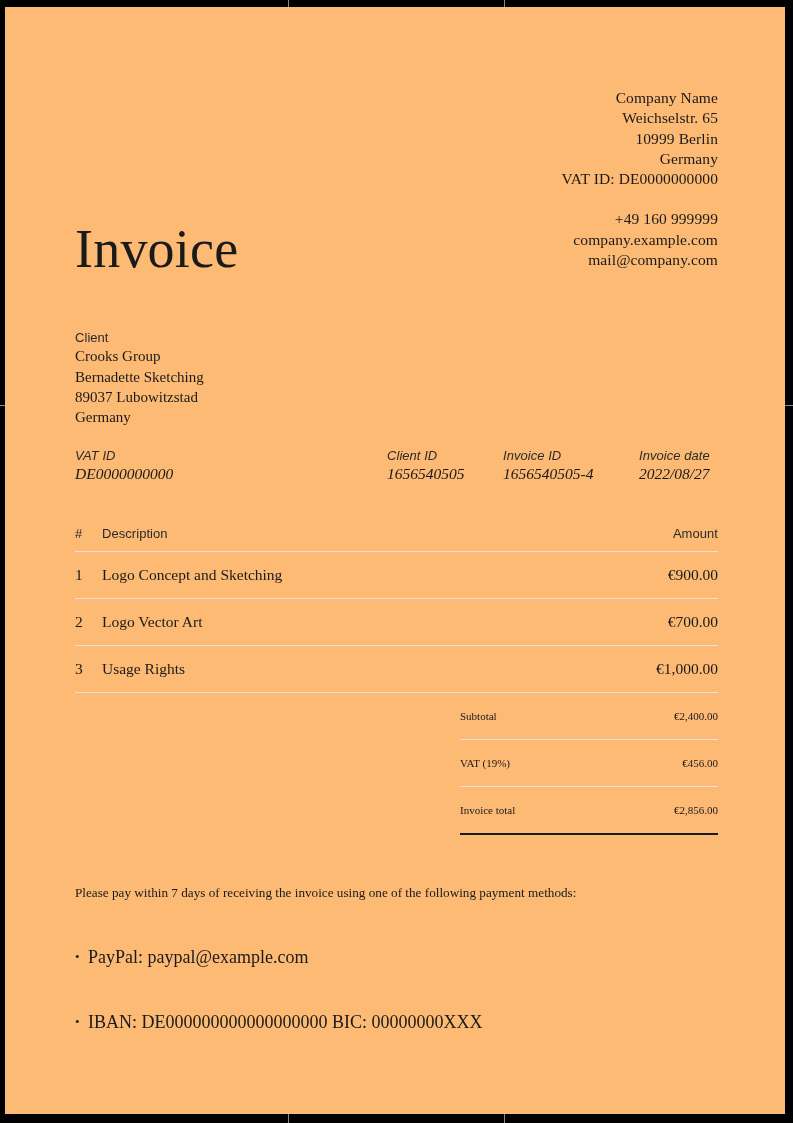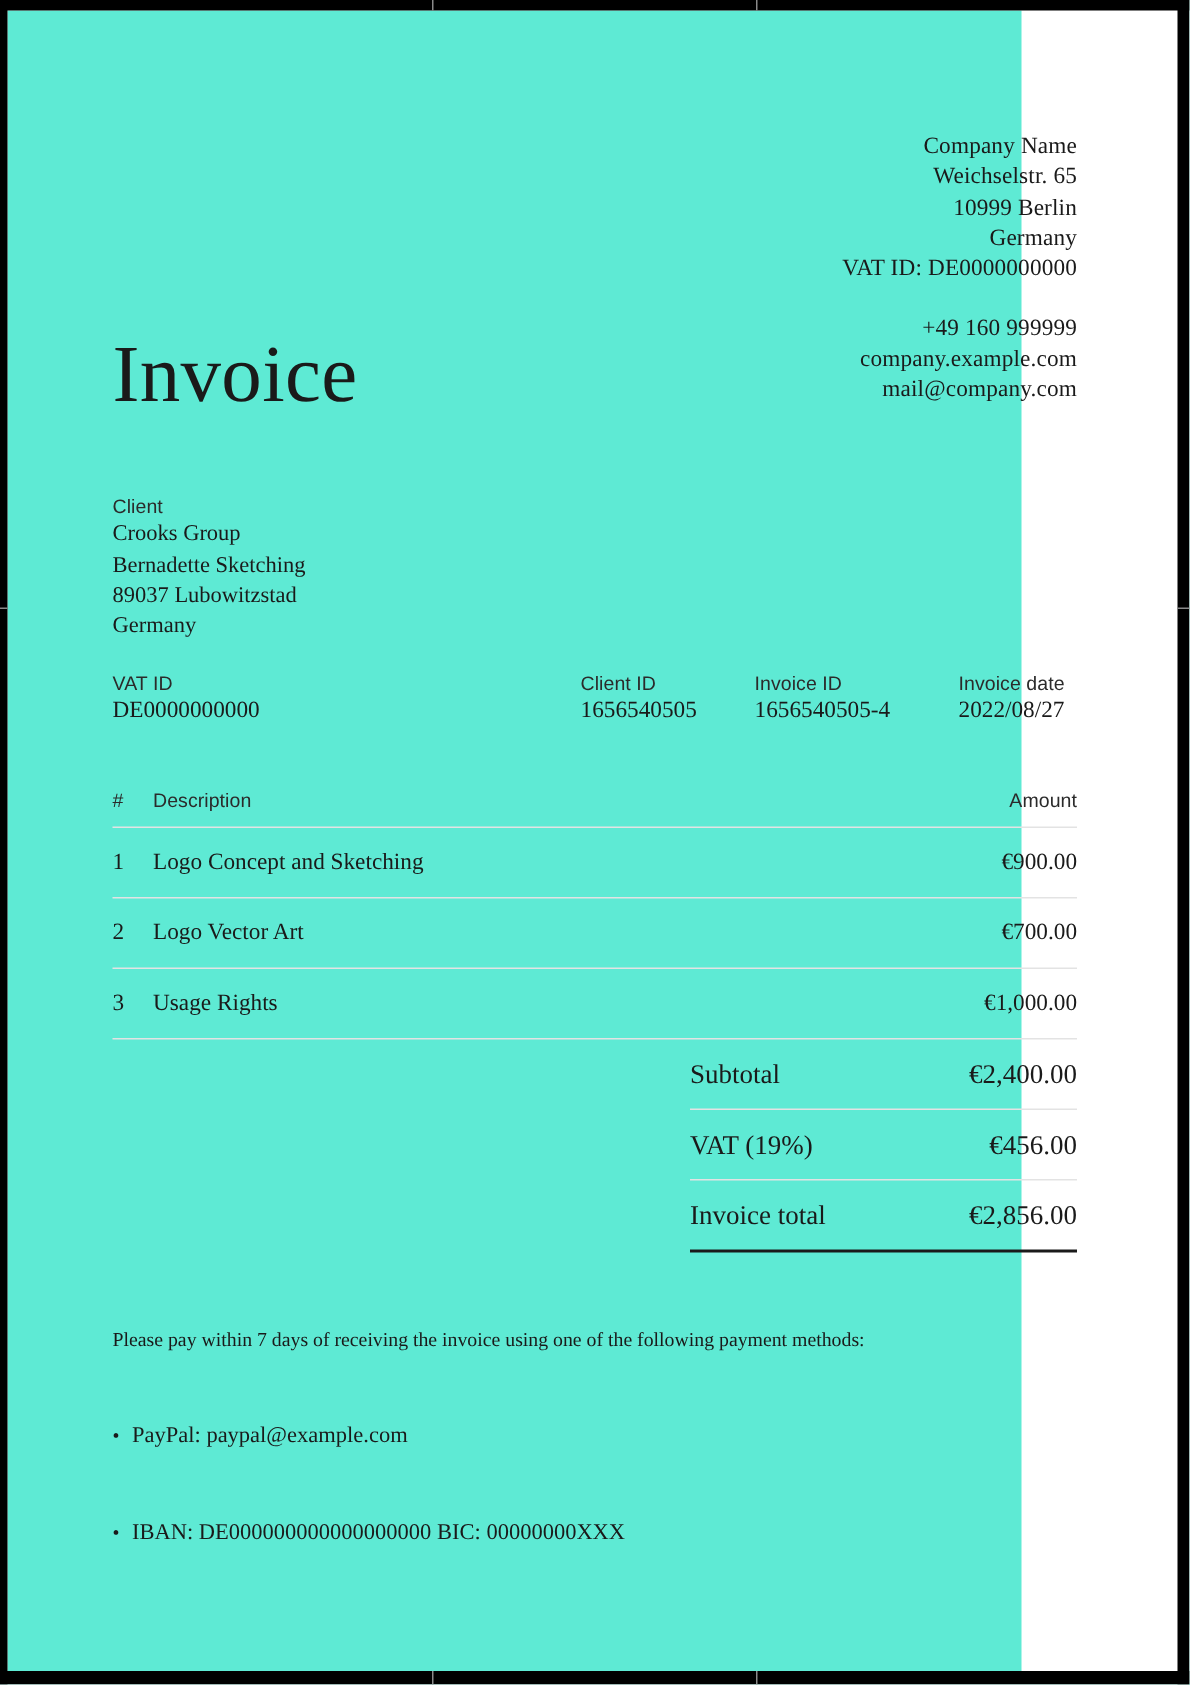--- a/index.html
+++ b/index.html
@@ -33,22 +33,22 @@
   }
   .tick-v { width: 1px; height: 7px; top: 0; }
   .tick-vb { width: 1px; height: 9px; bottom: 0; }
   .tick-h { height: 1px; width: 5px; left: 0; }
   .tick-hr { height: 1px; width: 8px; right: 0; }
 
   
   .sheet {
     position: absolute;
     left: 5px; top: 7px;
-    width: 676px; height: 1107px;
-    background: #5eead4;
+    width: 780px; height: 1107px;
+    background: #fdba74;
     z-index: 1;
   }
 
   .content {
     position: absolute;
     left: 70px;  
     top: 81px;
     width: 643px; 
   }
 
@@ -82,20 +82,21 @@
   .client-lines {
     font-size: 15px;
     line-height: 20.2px;
     margin-top: 1px;
   }
 
   
   .meta-row {
     display: flex;
     margin-top: 22px;
+    font-style: italic;
   }
   .meta-col { flex: 0 0 auto; }
   .meta-col.vat  { width: 312px; }
   .meta-col.cid  { width: 116px; }
   .meta-col.iid  { width: 136px; }
   .meta-col.date { width: auto; }
   .meta-val {
     font-size: 15.5px;
     line-height: 20px;
     margin-top: 1px;
@@ -126,41 +127,41 @@
     width: 258px;
     margin-left: 385px; 
     margin-top: 0;
   }
   .tot-row {
     display: flex;
     justify-content: space-between;
     align-items: baseline;
     padding: 13px 0 13px 0;
     border-bottom: 1px solid #e3e3e3;
-    font-size: 18px;
+    font-size: 11px;
     line-height: 20px;
   }
   .tot-row.grand {
     border-bottom: 2.6px solid #1a1a1a;
     font-weight: 400;
   }
 
   
   .terms { margin-top: 49px; }
   .terms-lead {
     font-size: 13.2px;
     line-height: 18px;
   }
   .terms-list {
     margin: 9px 0 0 0;
     padding: 0;
     list-style: none;
   }
   .terms-list li {
-    font-size: 15px;
+    font-size: 18px;
     line-height: 18.5px;
     padding-left: 13px;
     position: relative;
     margin-top: 46px;
   }
   .terms-list li::before {
     content: "•";
     position: absolute;
     left: 0; top: 0;
     font-size: 13.2px;

